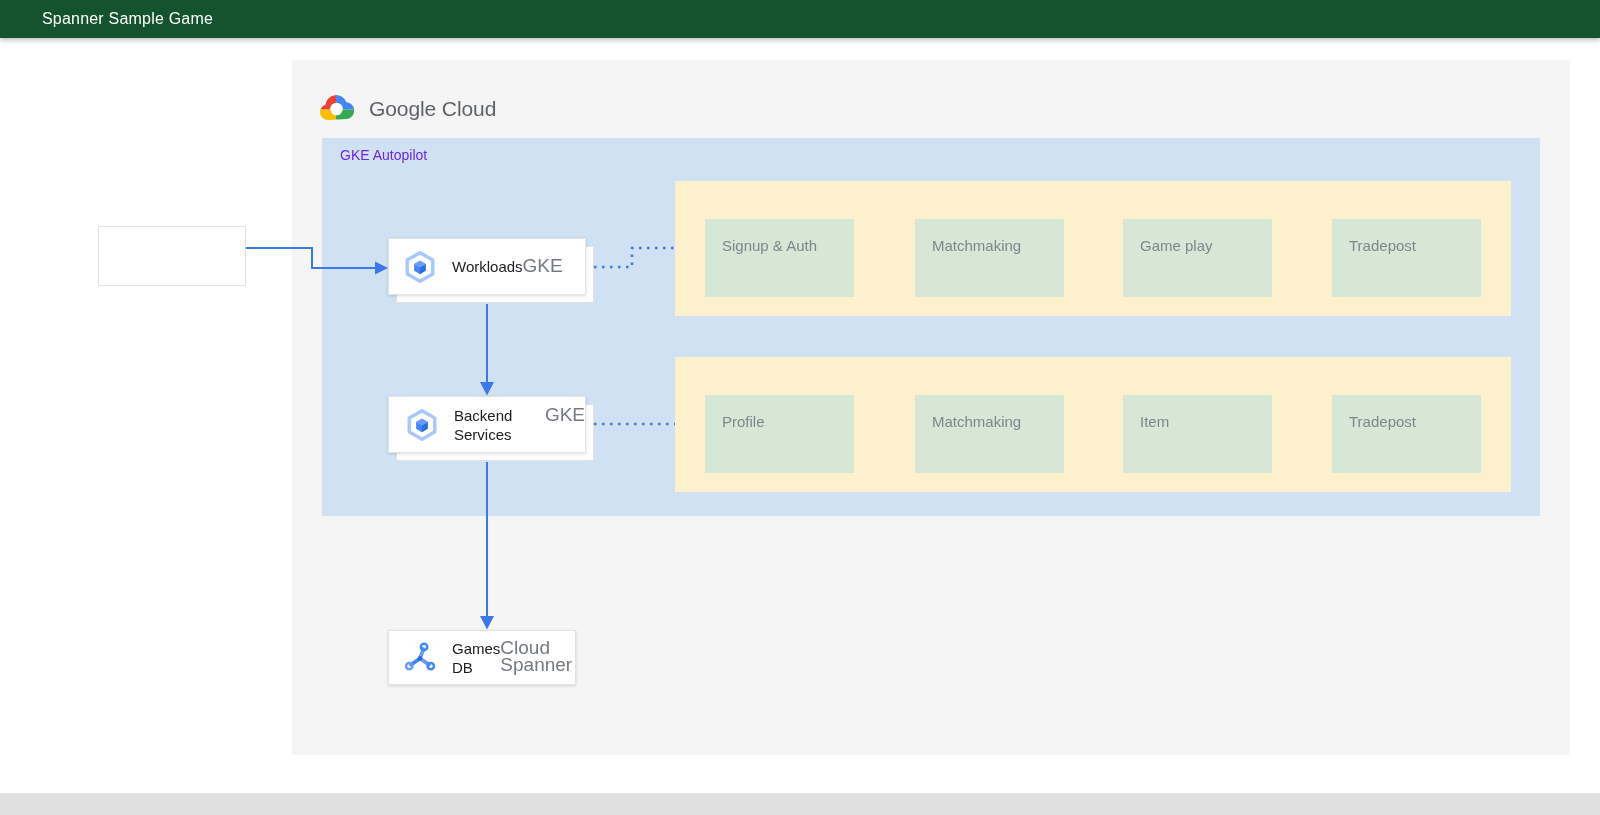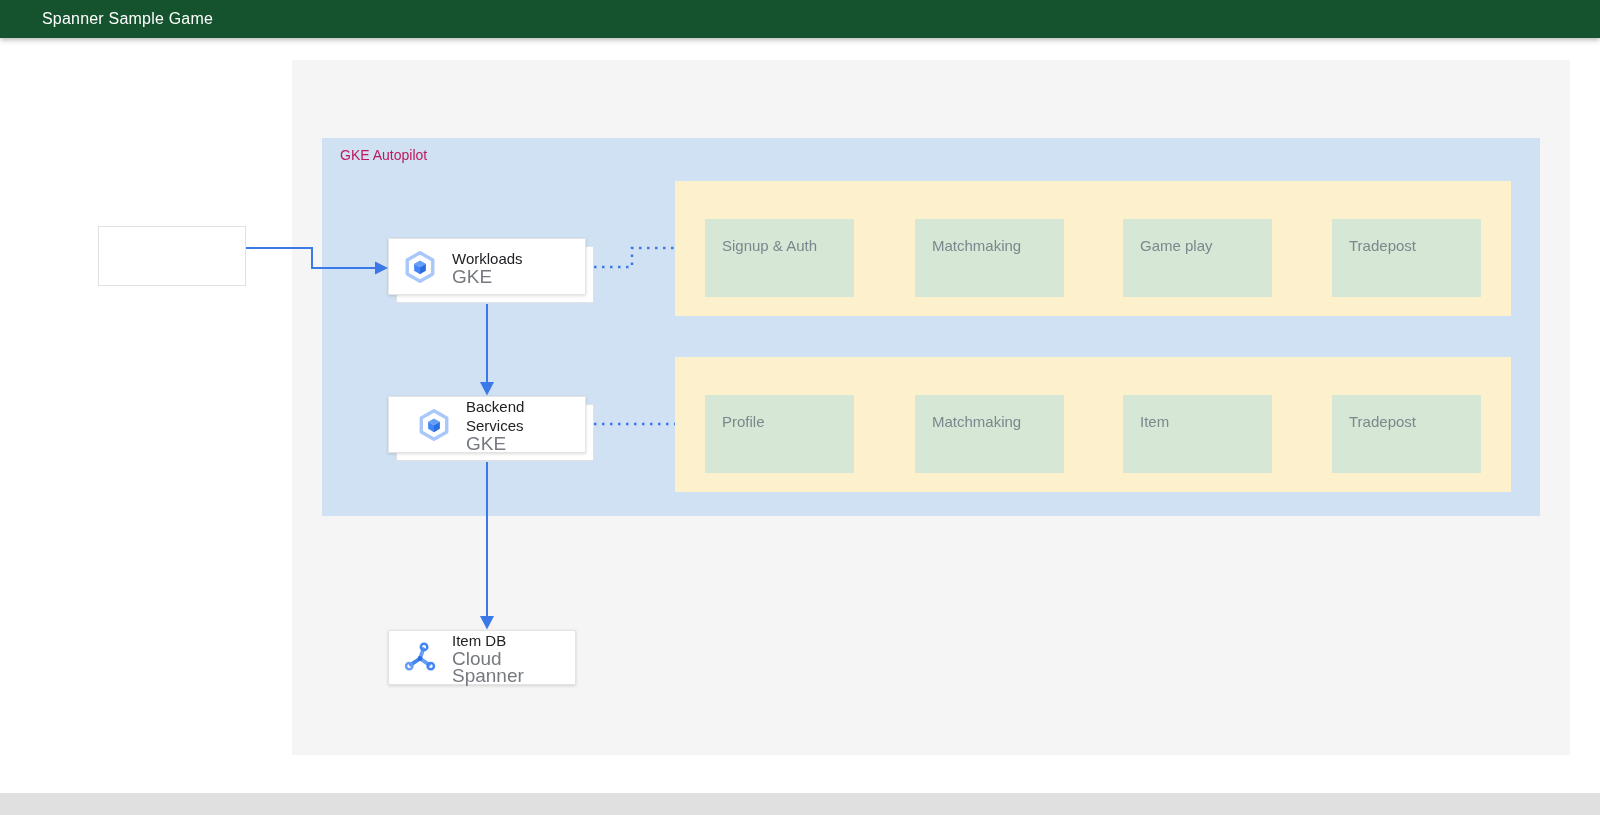--- a/index.html
+++ b/index.html
@@ -26,21 +26,21 @@
   
   .gc-brand { position:absolute; left:316px; top:92px; display:flex; align-items:center; z-index:2; }
   .gc-brand svg { display:block; }
   .gc-brand .brand-text { margin-left:11px; font-size:21px; color:#5f6368; letter-spacing:-0.1px; }
 
   
   .gke-box {
     position:absolute; left:322px; top:138px; width:1218px; height:378px;
     background:#cfe1f3; z-index:2;
   }
-  .gke-label { position:absolute; left:18px; top:9px; font-size:14px; color:#be185d; }
+  .gke-label { position:absolute; left:18px; top:9px; font-size:14px; color:#6d28d9; }
 
   
   .svc-group { position:absolute; left:353px; width:836px; height:135px; background:#fdf1cd; }
   .svc-group.row-1 { top:43px; }
   .svc-group.row-2 { top:219px; }
   .svc {
     position:absolute; top:38px; width:149px; height:78px; background:#d6e8d5;
     font-size:15px; color:#7e868d; padding:18px 0 0 17px;
   }
   .svc.c0 { left:30px; } .svc.c1 { left:240px; } .svc.c2 { left:448px; } .svc.c3 { left:657px; }
@@ -48,33 +48,33 @@
   
   .echo {
     position:absolute; background:#ffffff; border:1px solid #dfe1e5; z-index:4;
   }
   .card {
     position:absolute; background:#ffffff; border:1px solid #e4e4e4;
     box-shadow:0 1px 3px rgba(0,0,0,.14);
     display:flex; align-items:center; z-index:5;
   }
   .card .ic { flex:0 0 auto; display:flex; align-items:center; justify-content:center; }
-  .card .txt { display:flex; flex-direction:column; justify-content:space-between; }
+  .card .txt { display:flex; flex-direction:row; justify-content:space-between; }
   .card .t1 { font-size:15px; color:#202124; line-height:19px; }
   .card .t2 { font-size:19px; color:#757a80; line-height:17px; }
 
   #player-echo    { left:98px;  top:226px; width:148px; height:60px; }
   #player-card    { left:90px;  top:218px; width:148px; height:60px; padding-left:13px; }
   #player-card .ic { margin-right:17px; }
 
   #workloads-echo { left:396px; top:246px; width:198px; height:57px; }
   #workloads-card { left:388px; top:238px; width:198px; height:57px; padding-left:14px; }
 
   #backend-echo   { left:396px; top:404px; width:198px; height:57px; }
-  #backend-card   { left:388px; top:396px; width:198px; height:57px; padding-left:28px; }
+  #backend-card   { left:388px; top:396px; width:198px; height:57px; padding-left:16px; }
 
   #gamesdb-card   { left:388px; top:630px; width:188px; height:55px; padding-left:14px; }
 
   #workloads-card .ic, #backend-card .ic, #gamesdb-card .ic { margin-right:15px; }
 
   
   .edge-layer { position:absolute; left:0; top:0; width:1600px; height:815px; z-index:6; pointer-events:none; }
 
   
   .bottom-bar { position:absolute; left:0; top:793px; width:1600px; height:22px; background:#e0e0e0; z-index:9; }
@@ -83,20 +83,39 @@
 <body>
 
 <div id="stage">
 
   <div class="app-bar">
     <div class="title">Spanner Sample Game</div>
   </div>
 
   <div class="canvas"></div>
 
+  <div class="gc-brand">
+    <span>
+      <svg width="42" height="33" viewBox="0 0 44 34">
+        <defs>
+          <clipPath id="cloudclip">
+            <path d="M12.5,29 a8.2,8.2 0 0 1 -2.6,-16 a11.4,11.4 0 0 1 22,-2.6 a8.8,8.8 0 0 1 1.5,17.3 l-1.5,0.3 z"></path>
+          </clipPath>
+        </defs>
+        <g clip-path="url(#cloudclip)">
+          <rect x="0" y="0" width="21" height="18" fill="#ea4335"></rect>
+          <rect x="21" y="0" width="23" height="18" fill="#4285f4"></rect>
+          <rect x="21" y="18" width="23" height="16" fill="#34a853"></rect>
+          <rect x="0" y="18" width="21" height="16" fill="#fbbc04"></rect>
+          <circle cx="21.5" cy="17.5" r="6.6" fill="#ffffff"></circle>
+        </g>
+      </svg>
+    </span>
+    <span class="brand-text">Google Cloud</span>
+  </div>
 
   <div class="gke-box">
     <div class="gke-label">GKE Autopilot</div>
 
     <div class="svc-group row-1">
       <div class="svc c0">Signup &amp; Auth</div>
       <div class="svc c1">Matchmaking</div>
       <div class="svc c2">Game play</div>
       <div class="svc c3">Tradepost</div>
     </div>
@@ -167,20 +186,20 @@
           <line x1="18" y1="18.5" x2="8.5" y2="25" stroke="#4285f4" stroke-width="4"></line>
           <line x1="18" y1="18.5" x2="27.5" y2="25" stroke="#669df6" stroke-width="4"></line>
         </g>
         <circle cx="22.3" cy="6.3" r="3.4" fill="none" stroke="#4285f4" stroke-width="2.6"></circle>
         <circle cx="6.6" cy="26.6" r="3.4" fill="none" stroke="#669df6" stroke-width="2.6"></circle>
         <circle cx="29.4" cy="26.6" r="3.4" fill="none" stroke="#4285f4" stroke-width="2.6"></circle>
         <circle cx="18" cy="18.5" r="2.6" fill="#2b6de3"></circle>
       </svg>
     </span>
     <span class="txt">
-      <span class="t1">Item DB</span>
+      <span class="t1">Games DB</span>
       <span class="t2">Cloud Spanner</span>
     </span>
   </div>
 
   <div class="bottom-bar"></div>
 
 </div>
 
 </body></html>

